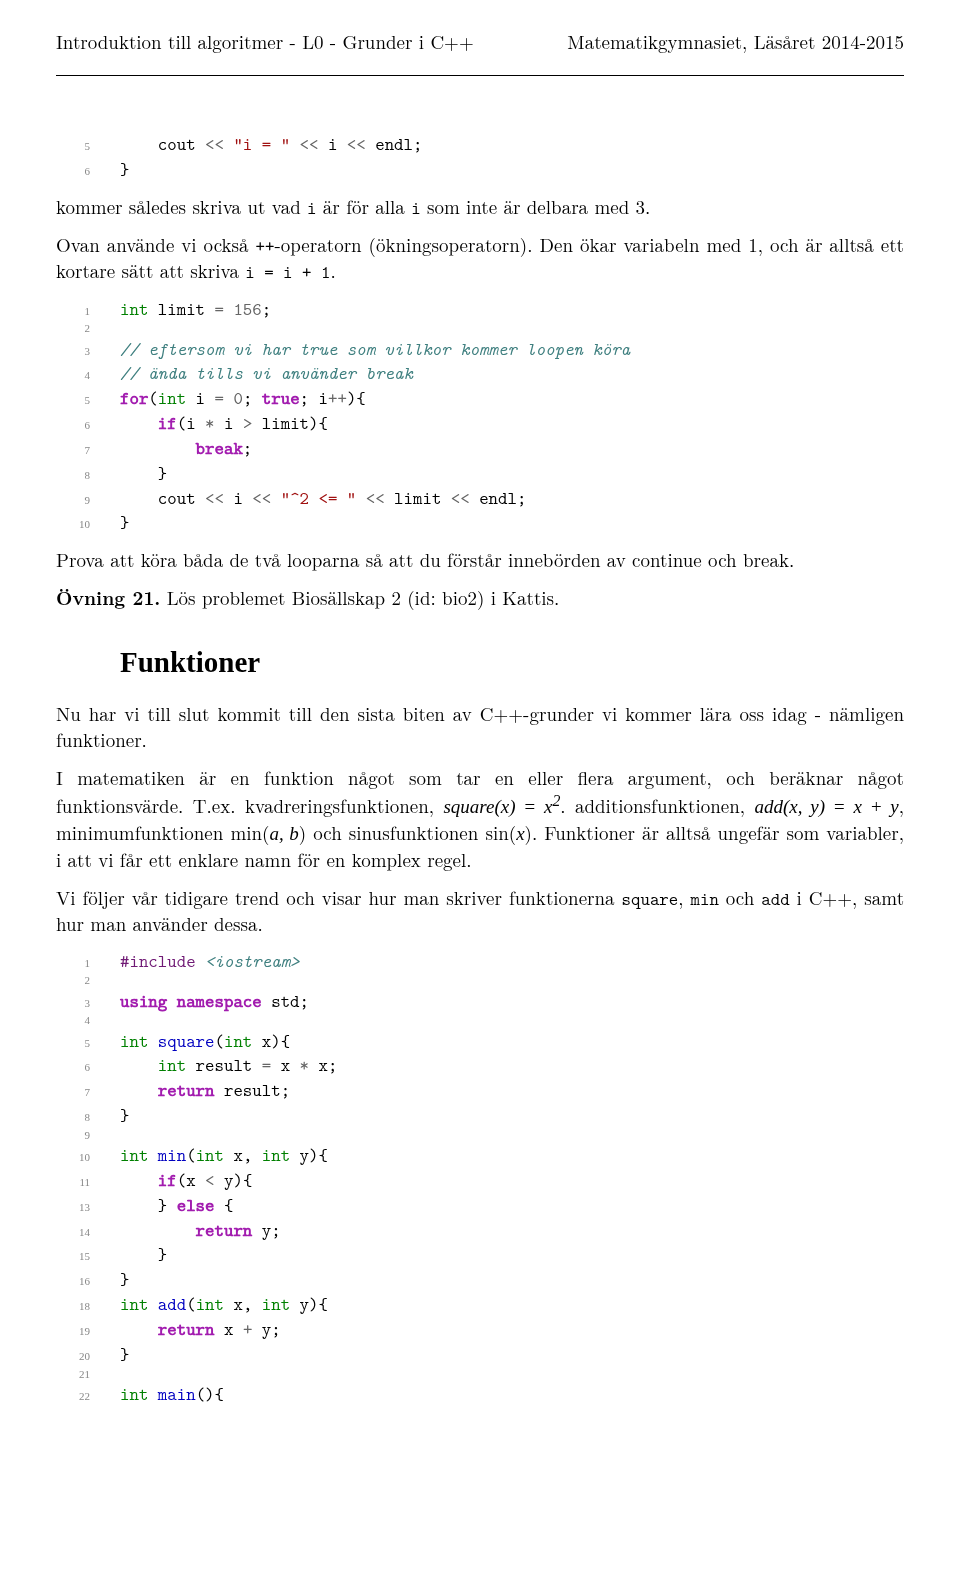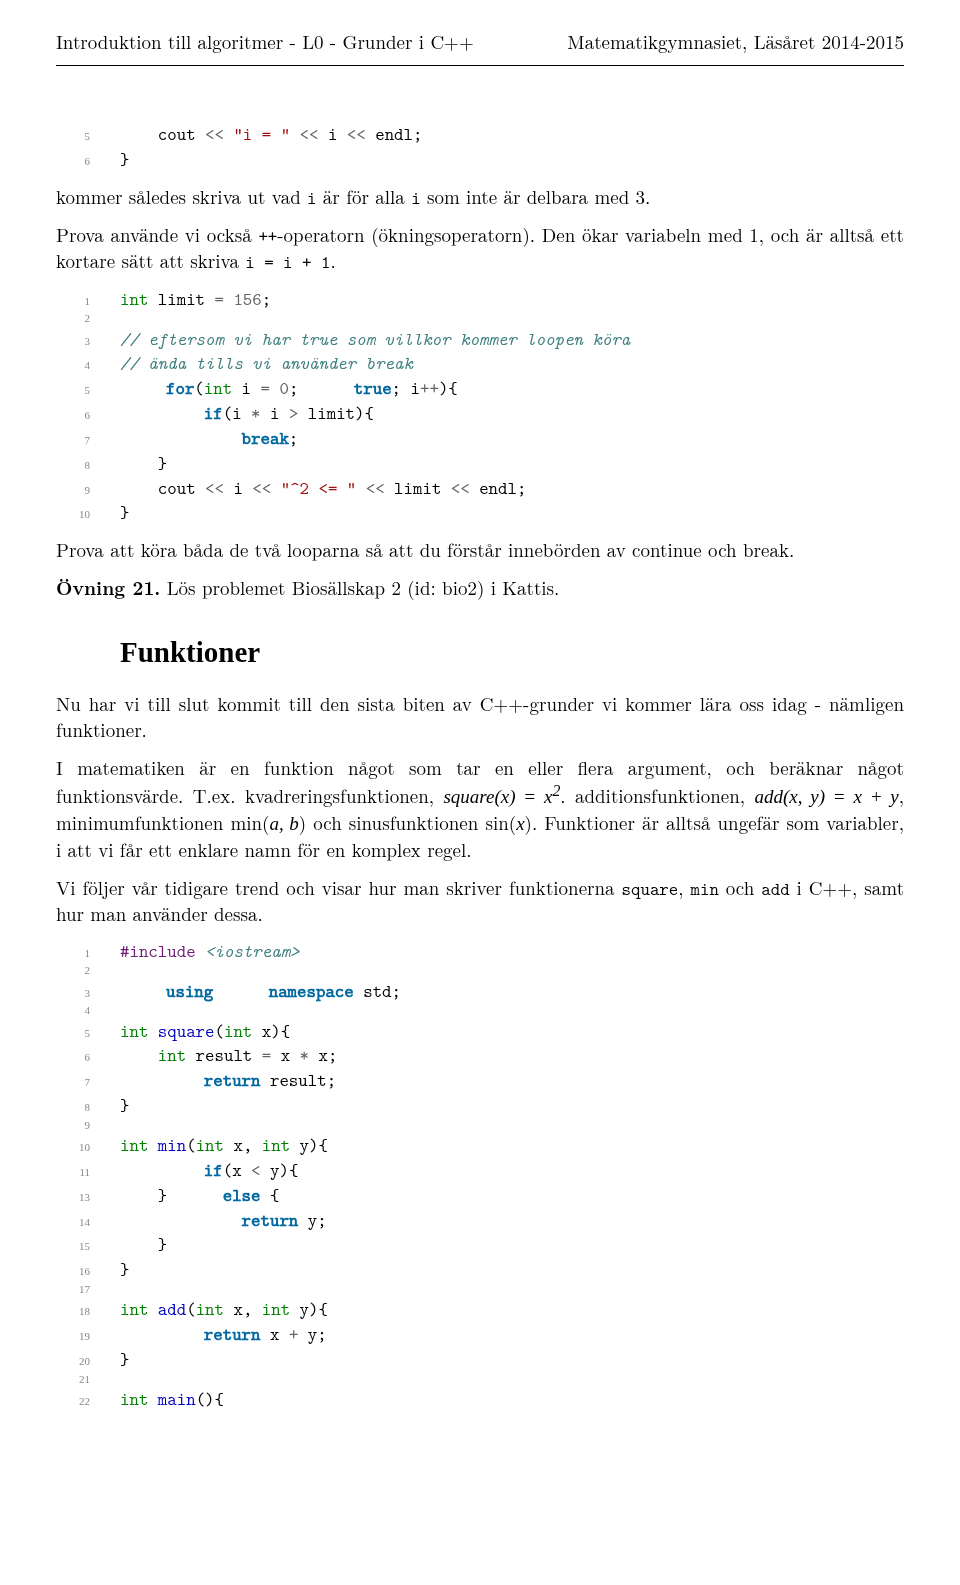--- a/index.html
+++ b/index.html
@@ -12,21 +12,21 @@
   }
   .page {
     padding: 28px 56px 40px 56px;
     box-sizing: border-box;
     width: 960px;
   }
   .hdr {
     display: flex;
     justify-content: space-between;
     font-size: 19px;
-    padding-bottom: 10px;
+    padding-bottom: 20px;
     border-bottom: 1px solid #000;
     margin-bottom: 56px;
   }
   .para {
     font-size: 19px;
     line-height: 1.35;
     margin: 12px 0 12px 0;
     text-align: justify;
   }
   .indent { }
@@ -46,21 +46,21 @@
     color: #888;
     font-size: 11px;
     font-family: Georgia, serif;
     padding-right: 30px;
     flex-shrink: 0;
   }
   .cc {
     white-space: pre;
     font-family: "Latin Modern Mono", "Courier New", monospace;
   }
-  .kw  { color: #0369a1; font-weight: bold; margin-left: 46px; }   
+  .kw  { color: #a21caf; font-weight: bold; }   
   .typ { color: #008000; }                       
   .fn  { color: #0000c0; }                       
   .cm  { color: #408080; font-style: italic; }   
   .str { color: #a01010; }                       
   .num { color: #666666; }                       
   .op  { color: #666666; }
   .pp  { color: #701a75; }                       
   .ppfile { color: #408080; font-style: italic; margin-top: 12px; }
 
   h2.sec {
@@ -91,21 +91,21 @@
         <span class="ln">6</span>
         <span class="cc"><span>}</span></span>
       </div>
     </div>
 
   <div class="para indent">
     <span>kommer således skriva ut vad </span><span class="tt">i</span><span> är för alla </span><span class="tt">i</span><span> som inte är delbara med 3.</span>
   </div>
 
   <div class="para indent">
-    <span>Prova använde vi också </span><span class="tt">++</span><span>-operatorn (ökningsoperatorn). Den ökar variabeln med 1, och är alltså ett kortare sätt att skriva </span><span class="tt">i = i + 1</span><span>.</span>
+    <span>Ovan använde vi också </span><span class="tt">++</span><span>-operatorn (ökningsoperatorn). Den ökar variabeln med 1, och är alltså ett kortare sätt att skriva </span><span class="tt">i = i + 1</span><span>.</span>
   </div>
 
   <div class="code-block">
       <div class="code-line">
         <span class="ln">1</span>
         <span class="cc"><span class="typ">int</span><span> limit </span><span class="op">=</span><span> </span><span class="num">156</span><span>;</span></span>
       </div>
       <div class="code-line">
         <span class="ln">2</span>
         <span class="cc"><span></span></span>
@@ -217,24 +217,20 @@
       </div>
       <div class="code-line">
         <span class="ln">15</span>
         <span class="cc"><span>    }</span></span>
       </div>
       <div class="code-line">
         <span class="ln">16</span>
         <span class="cc"><span>}</span></span>
       </div>
       <div class="code-line">
-        <span class="ln">17</span>
-        <span class="cc"><span></span></span>
-      </div>
-      <div class="code-line">
         <span class="ln">18</span>
         <span class="cc"><span class="typ">int</span><span> </span><span class="fn">add</span><span>(</span><span class="typ">int</span><span> x, </span><span class="typ">int</span><span> y){</span></span>
       </div>
       <div class="code-line">
         <span class="ln">19</span>
         <span class="cc"><span>    </span><span class="kw">return</span><span> x </span><span class="op">+</span><span> y;</span></span>
       </div>
       <div class="code-line">
         <span class="ln">20</span>
         <span class="cc"><span>}</span></span>

